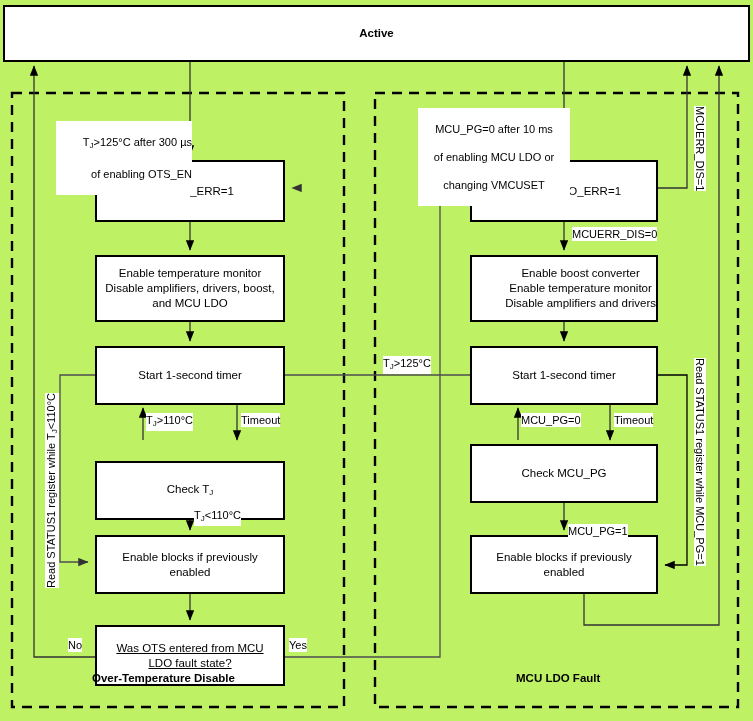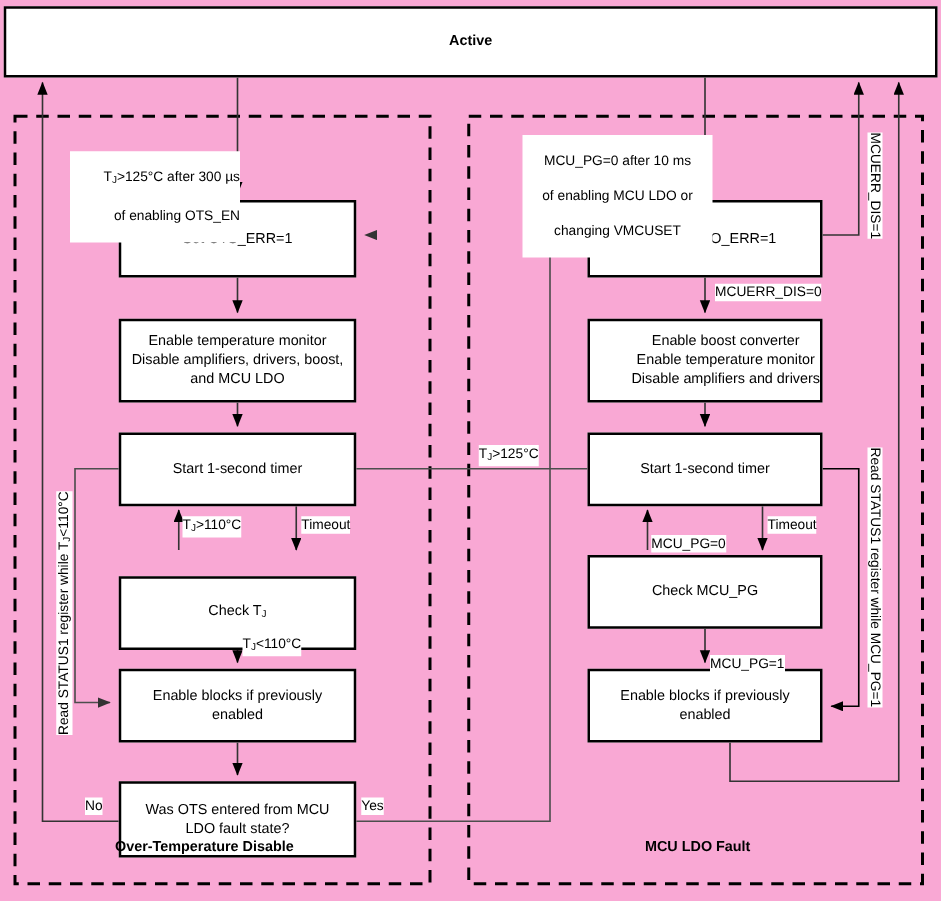--- a/index.html
+++ b/index.html
@@ -7,21 +7,21 @@
     padding: 0;
     background: #ffffff;
   }
   body {
     font-family: "Liberation Sans", sans-serif;
   }
   #canvas {
     position: relative;
     width: 753px;
     height: 721px;
-    background: #f9a8d4;
+    background: #bef264;
     overflow: hidden;
   }
   svg.layer {
     position: absolute;
     left: 0;
     top: 0;
     width: 753px;
     height: 721px;
   }
   .box {
@@ -173,21 +173,21 @@
 
   <div class="box" style="left:95px; top:444px; width:190px; height:59px;margin-top:17px;">
     <span><span>Check T</span><sub>J</sub></span>
   </div>
 
   <div class="box" style="left:95px; top:535px; width:190px; height:59px;">
     <span>Enable blocks if previously
 enabled</span>
   </div>
 
-  <div class="box" style="left:95px; top:625px; width:190px; height:61px;">
+  <div class="box" style="left:95px; top:625px; width:190px; height:61px;text-decoration:underline;">
     <span>Was OTS entered from MCU
 LDO fault state?</span>
   </div>
 
   <div class="box" style="left:470px; top:160px; width:188px; height:62px;">
     <span>Set MCULDO_ERR=1</span>
   </div>
 
   <div class="box" style="left:470px; top:255px; width:188px; height:67px;justify-content:flex-end;">
     <span>Enable boost converter
@@ -220,21 +220,21 @@
   </div>
 
   <div class="edge-label left-al" style="left:572px; top:227px;">MCUERR_DIS=0</div>
 
   <div class="edge-label left-al" style="left:146px; top:413px;"><span>T</span><sub>J</sub><span>&gt;110°C</span></div>
 
   <div class="edge-label left-al" style="left:241px; top:413px;">Timeout</div>
 
   <div class="edge-label left-al" style="left:194px; top:508px;"><span>T</span><sub>J</sub><span>&lt;110°C</span></div>
 
-  <div class="edge-label left-al" style="left:521px; top:413px;margin-top:15px;">MCU_PG=0</div>
+  <div class="edge-label left-al" style="left:521px; top:413px;">MCU_PG=0</div>
 
   <div class="edge-label left-al" style="left:614px; top:413px;">Timeout</div>
 
   <div class="edge-label left-al" style="left:568px; top:508px;margin-top:16px;">MCU_PG=1</div>
 
   <div class="edge-label left-al" style="left:383px; top:356px;"><span>T</span><sub>J</sub><span>&gt;125°C</span></div>
 
   <div class="edge-label left-al" style="left:68px; top:638px;">No</div>
 
   <div class="edge-label left-al" style="left:289px; top:638px;">Yes</div>

